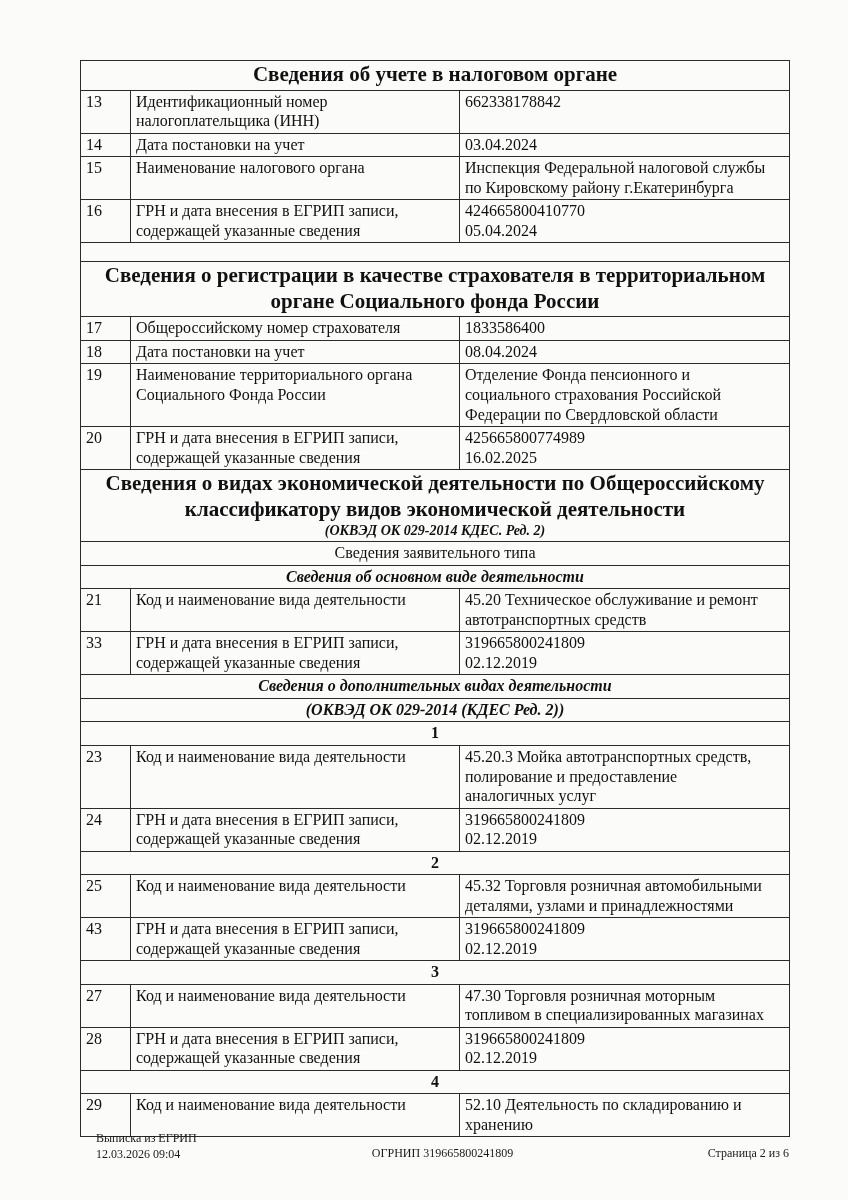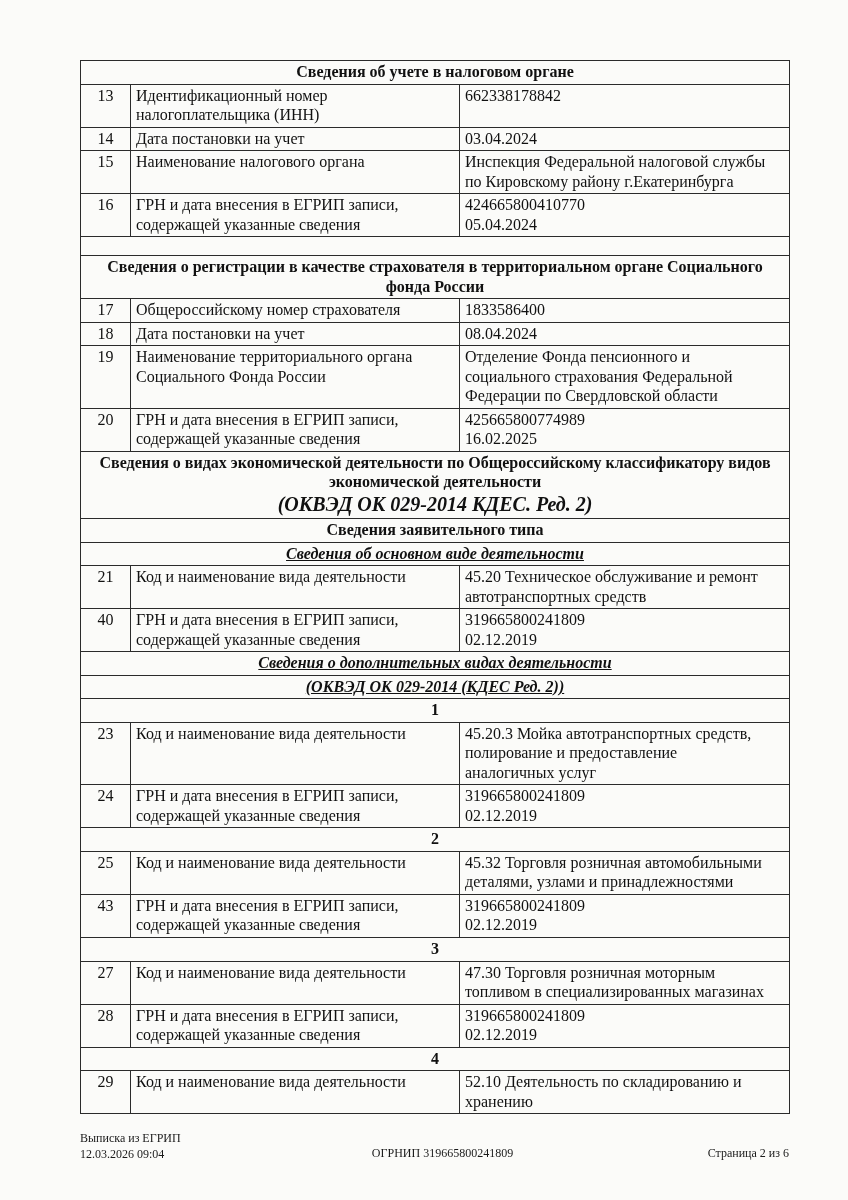--- a/index.html
+++ b/index.html
@@ -21,40 +21,40 @@
     top: 60px;
     width: 709px;
     border-collapse: collapse;
     table-layout: fixed;
   }
   .egrip-table td {
     border: 1px solid #2b2b2b;
     vertical-align: top;
     padding: 1px 5px 2px 5px;
   }
-  .c-num { width: 50px; text-align: center; margin-left: 24px; }
+  .c-num { width: 50px; text-align: left; margin-left: 24px; }
   .c-lbl { width: 329px; white-space: pre-line; }
   .c-val { width: 330px; white-space: pre-line; }
   .sec-title-cell { text-align: center; font-weight: bold; padding: 2px 6px 3px 6px; }
-  .sec-title-main { font-size: 16px; }
-  .sec-subtitle { font-style: italic; font-weight: bold; font-size: 20px; }
-  .hdr-bold { font-weight: bold; }
-  .hdr-bold-italic { font-weight: bold; font-style: italic; text-decoration: underline; }
+  .sec-title-main { font-size: 21px; }
+  .sec-subtitle { font-style: italic; font-weight: bold; font-size: 14px; }
+  .hdr-bold { font-weight: normal; }
+  .hdr-bold-italic { font-weight: bold; font-style: italic; }
   .group-index-cell { text-align: center; font-weight: bold; padding: 2px 6px 3px 6px; }
   .spacer-row td { height: 19px; }
   .page-footer {
     position: absolute;
     left: 80px;
     top: 1131px;
     width: 709px;
     font-size: 12px;
     line-height: 1.3;
     color: #1a1a1a;
   }
-  .footer-left { position: absolute; left: 0; top: 0; }
+  .footer-left { position: absolute; left: 16px; top: 0; }
   .footer-center { position: absolute; left: 16px; right: 0; top: 15px; text-align: center; }
   .footer-right { position: absolute; right: 0; top: 15px; text-align: right; margin-left: 13px; }
 </style>
 </head>
 <body>
 
 <table class="egrip-table">
   <colgroup>
     <col style="width:50px">
       <col style="width:329px">
@@ -105,21 +105,21 @@
   <tr>
     <td class="c-num">18</td>
     <td class="c-lbl">Дата постановки на учет</td>
     <td class="c-val">08.04.2024</td>
   </tr>
   <tr>
     <td class="c-num">19</td>
     <td class="c-lbl">Наименование территориального органа
 Социального Фонда России</td>
     <td class="c-val">Отделение Фонда пенсионного и
-социального страхования Федеральной
+социального страхования Российской
 Федерации по Свердловской области</td>
   </tr>
   <tr>
     <td class="c-num">20</td>
     <td class="c-lbl">ГРН и дата внесения в ЕГРИП  записи,
 содержащей указанные сведения</td>
     <td class="c-val">425665800774989
 16.02.2025</td>
   </tr>
 
@@ -135,21 +135,21 @@
   <tr>
     <td colspan="3" class="sec-title-cell hdr-bold-italic">Сведения об основном виде деятельности</td>
   </tr>
   <tr>
     <td class="c-num">21</td>
     <td class="c-lbl">Код и наименование вида деятельности</td>
     <td class="c-val">45.20 Техническое обслуживание и ремонт
 автотранспортных средств</td>
   </tr>
   <tr>
-    <td class="c-num">40</td>
+    <td class="c-num">33</td>
     <td class="c-lbl">ГРН и дата внесения в ЕГРИП записи,
 содержащей указанные сведения</td>
     <td class="c-val">319665800241809
 02.12.2019</td>
   </tr>
   <tr>
     <td colspan="3" class="sec-title-cell hdr-bold-italic">Сведения о дополнительных видах деятельности</td>
   </tr>
   <tr>
     <td colspan="3" class="sec-title-cell hdr-bold-italic">(ОКВЭД ОК 029-2014 (КДЕС Ред. 2))</td>

